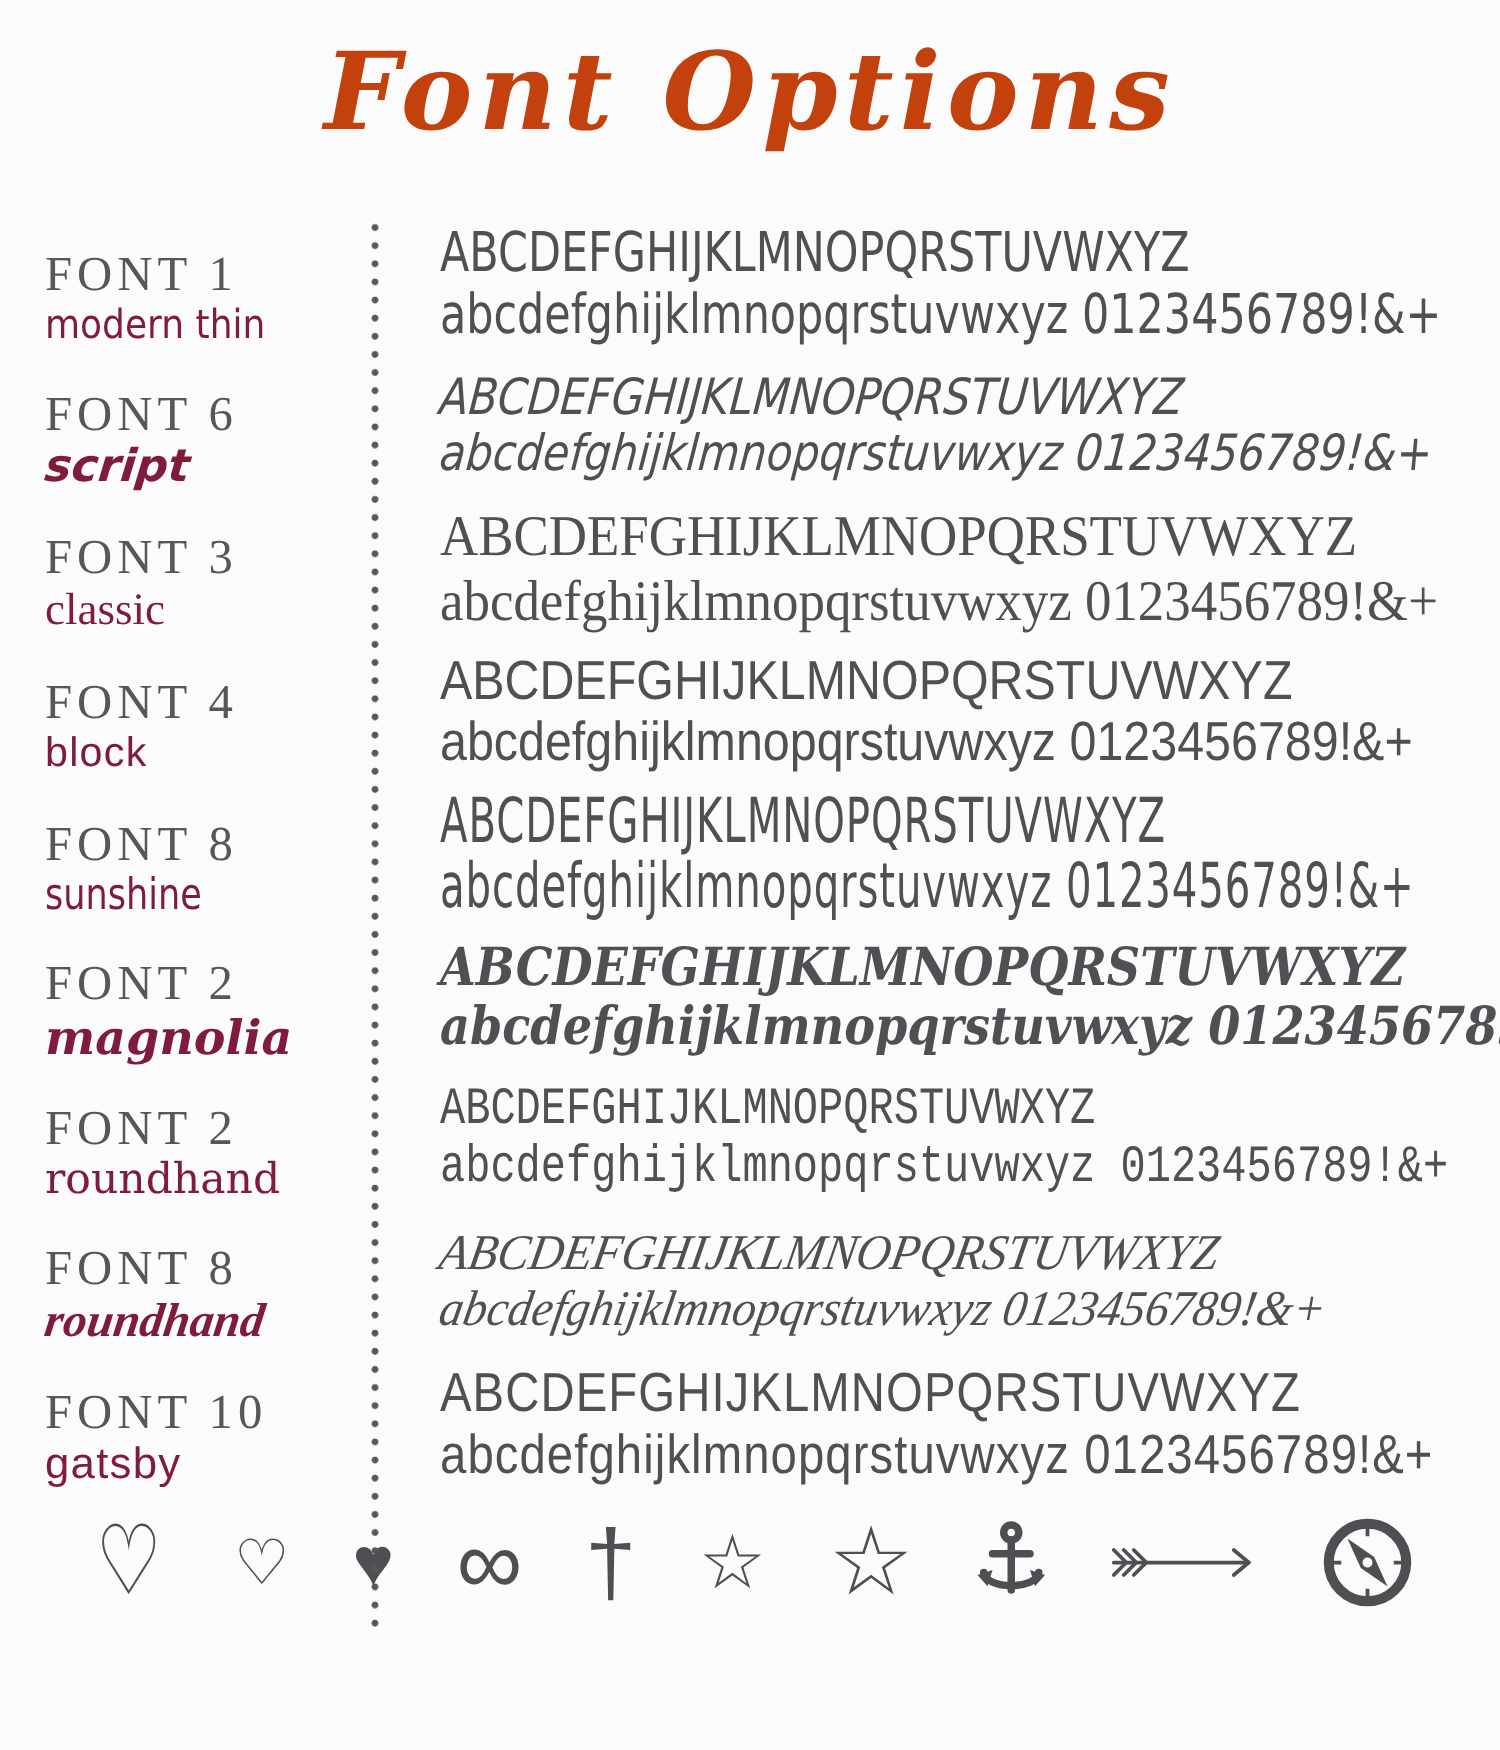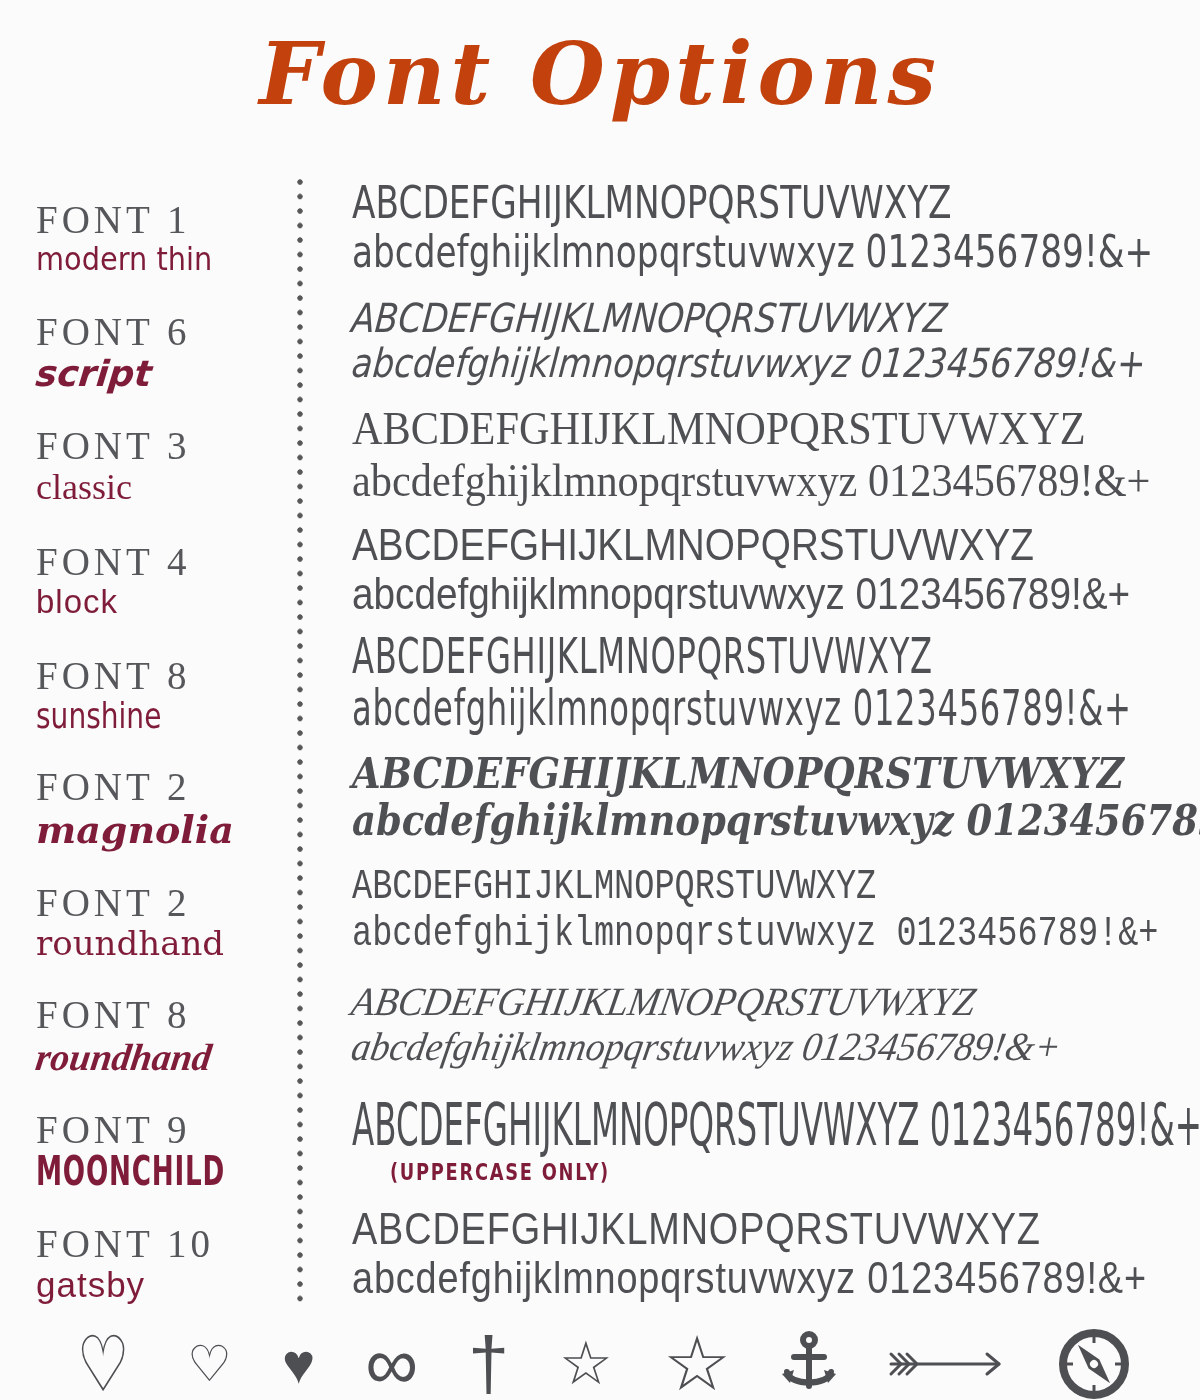--- a/index.html
+++ b/index.html
@@ -159,30 +159,20 @@
     <div class="labelcol">
       <div class="flabel">FONT 8</div>
       <div class="fname n8">roundhand</div>
     </div>
     <div class="samplecol s8">
       <div class="sline">ABCDEFGHIJKLMNOPQRSTUVWXYZ</div>
       <div class="sline">abcdefghijklmnopqrstuvwxyz 0123456789!&amp;+</div>
     </div>
   </div>
 
-  <div class="row">
-    <div class="labelcol">
-      <div class="flabel">FONT 9</div>
-      <div class="fname n9">MOONCHILD</div>
-    </div>
-    <div class="samplecol s9">
-      <div class="sline">ABCDEFGHIJKLMNOPQRSTUVWXYZ 0123456789!&amp;+</div>
-      <div class="note">(UPPERCASE ONLY)</div>
-    </div>
-  </div>
 
   <div class="row">
     <div class="labelcol">
       <div class="flabel">FONT 10</div>
       <div class="fname n10">gatsby</div>
     </div>
     <div class="samplecol s10">
       <div class="sline">ABCDEFGHIJKLMNOPQRSTUVWXYZ</div>
       <div class="sline">abcdefghijklmnopqrstuvwxyz  0123456789!&amp;+</div>
     </div>

